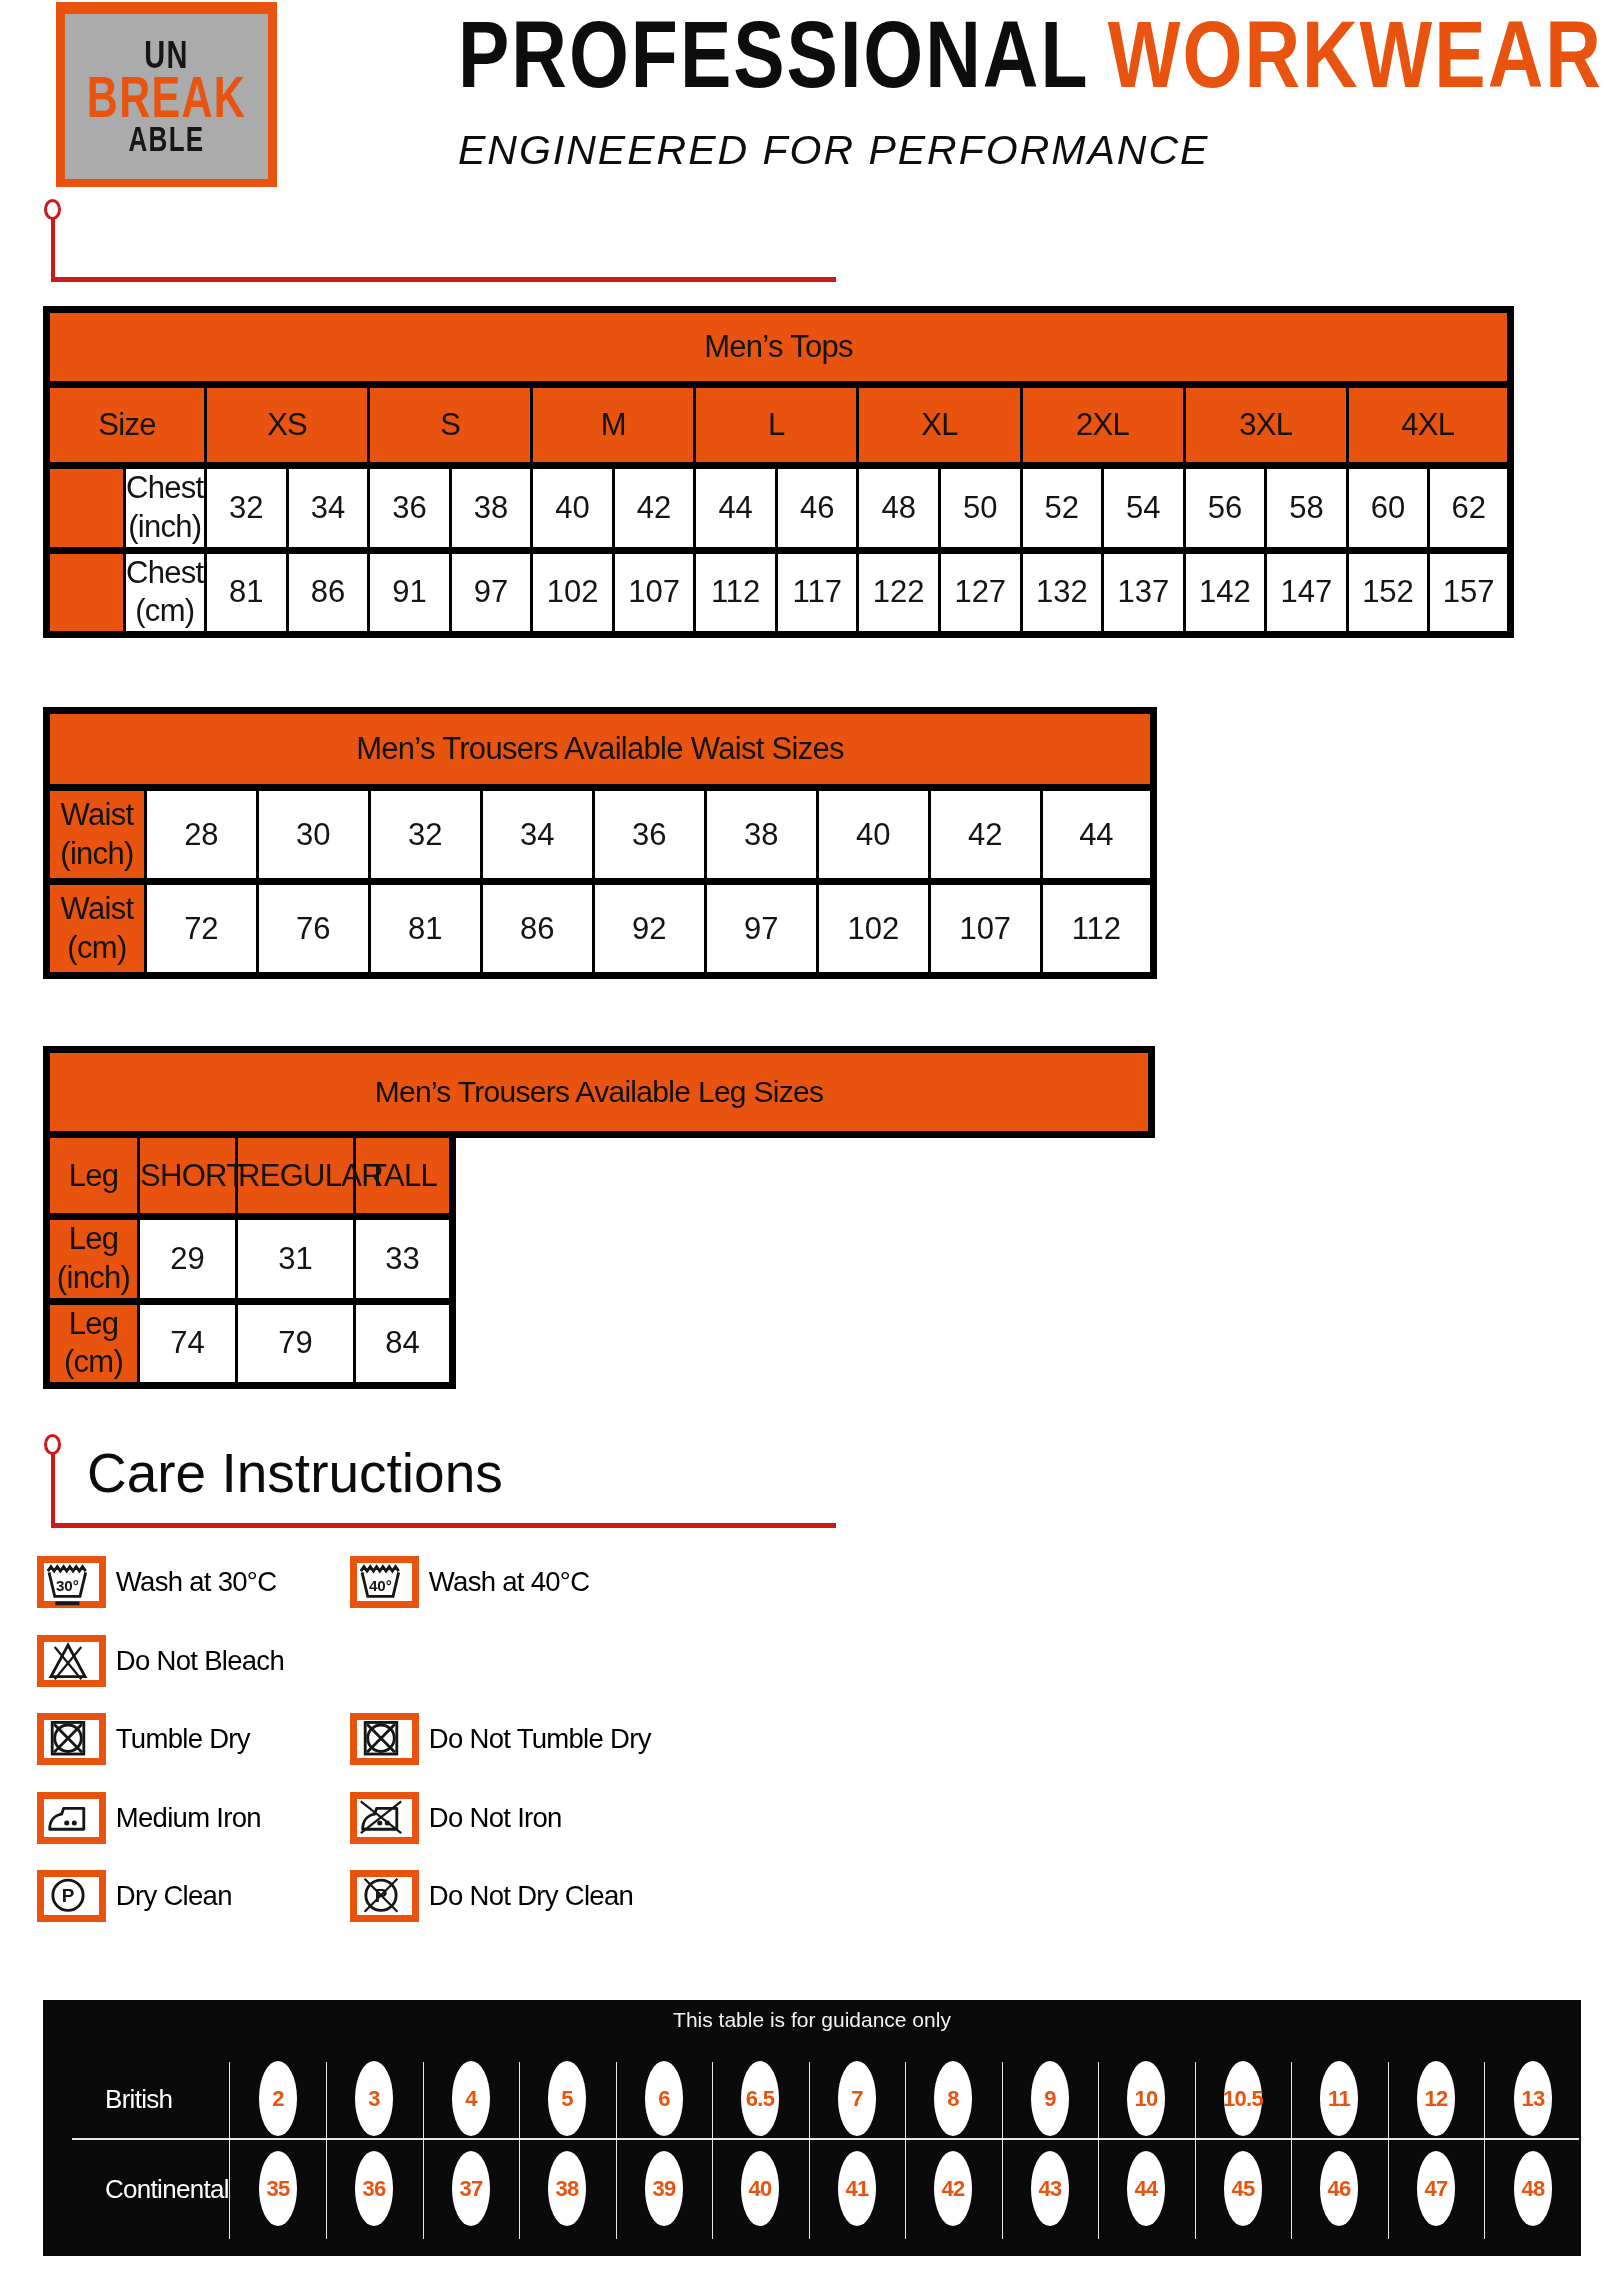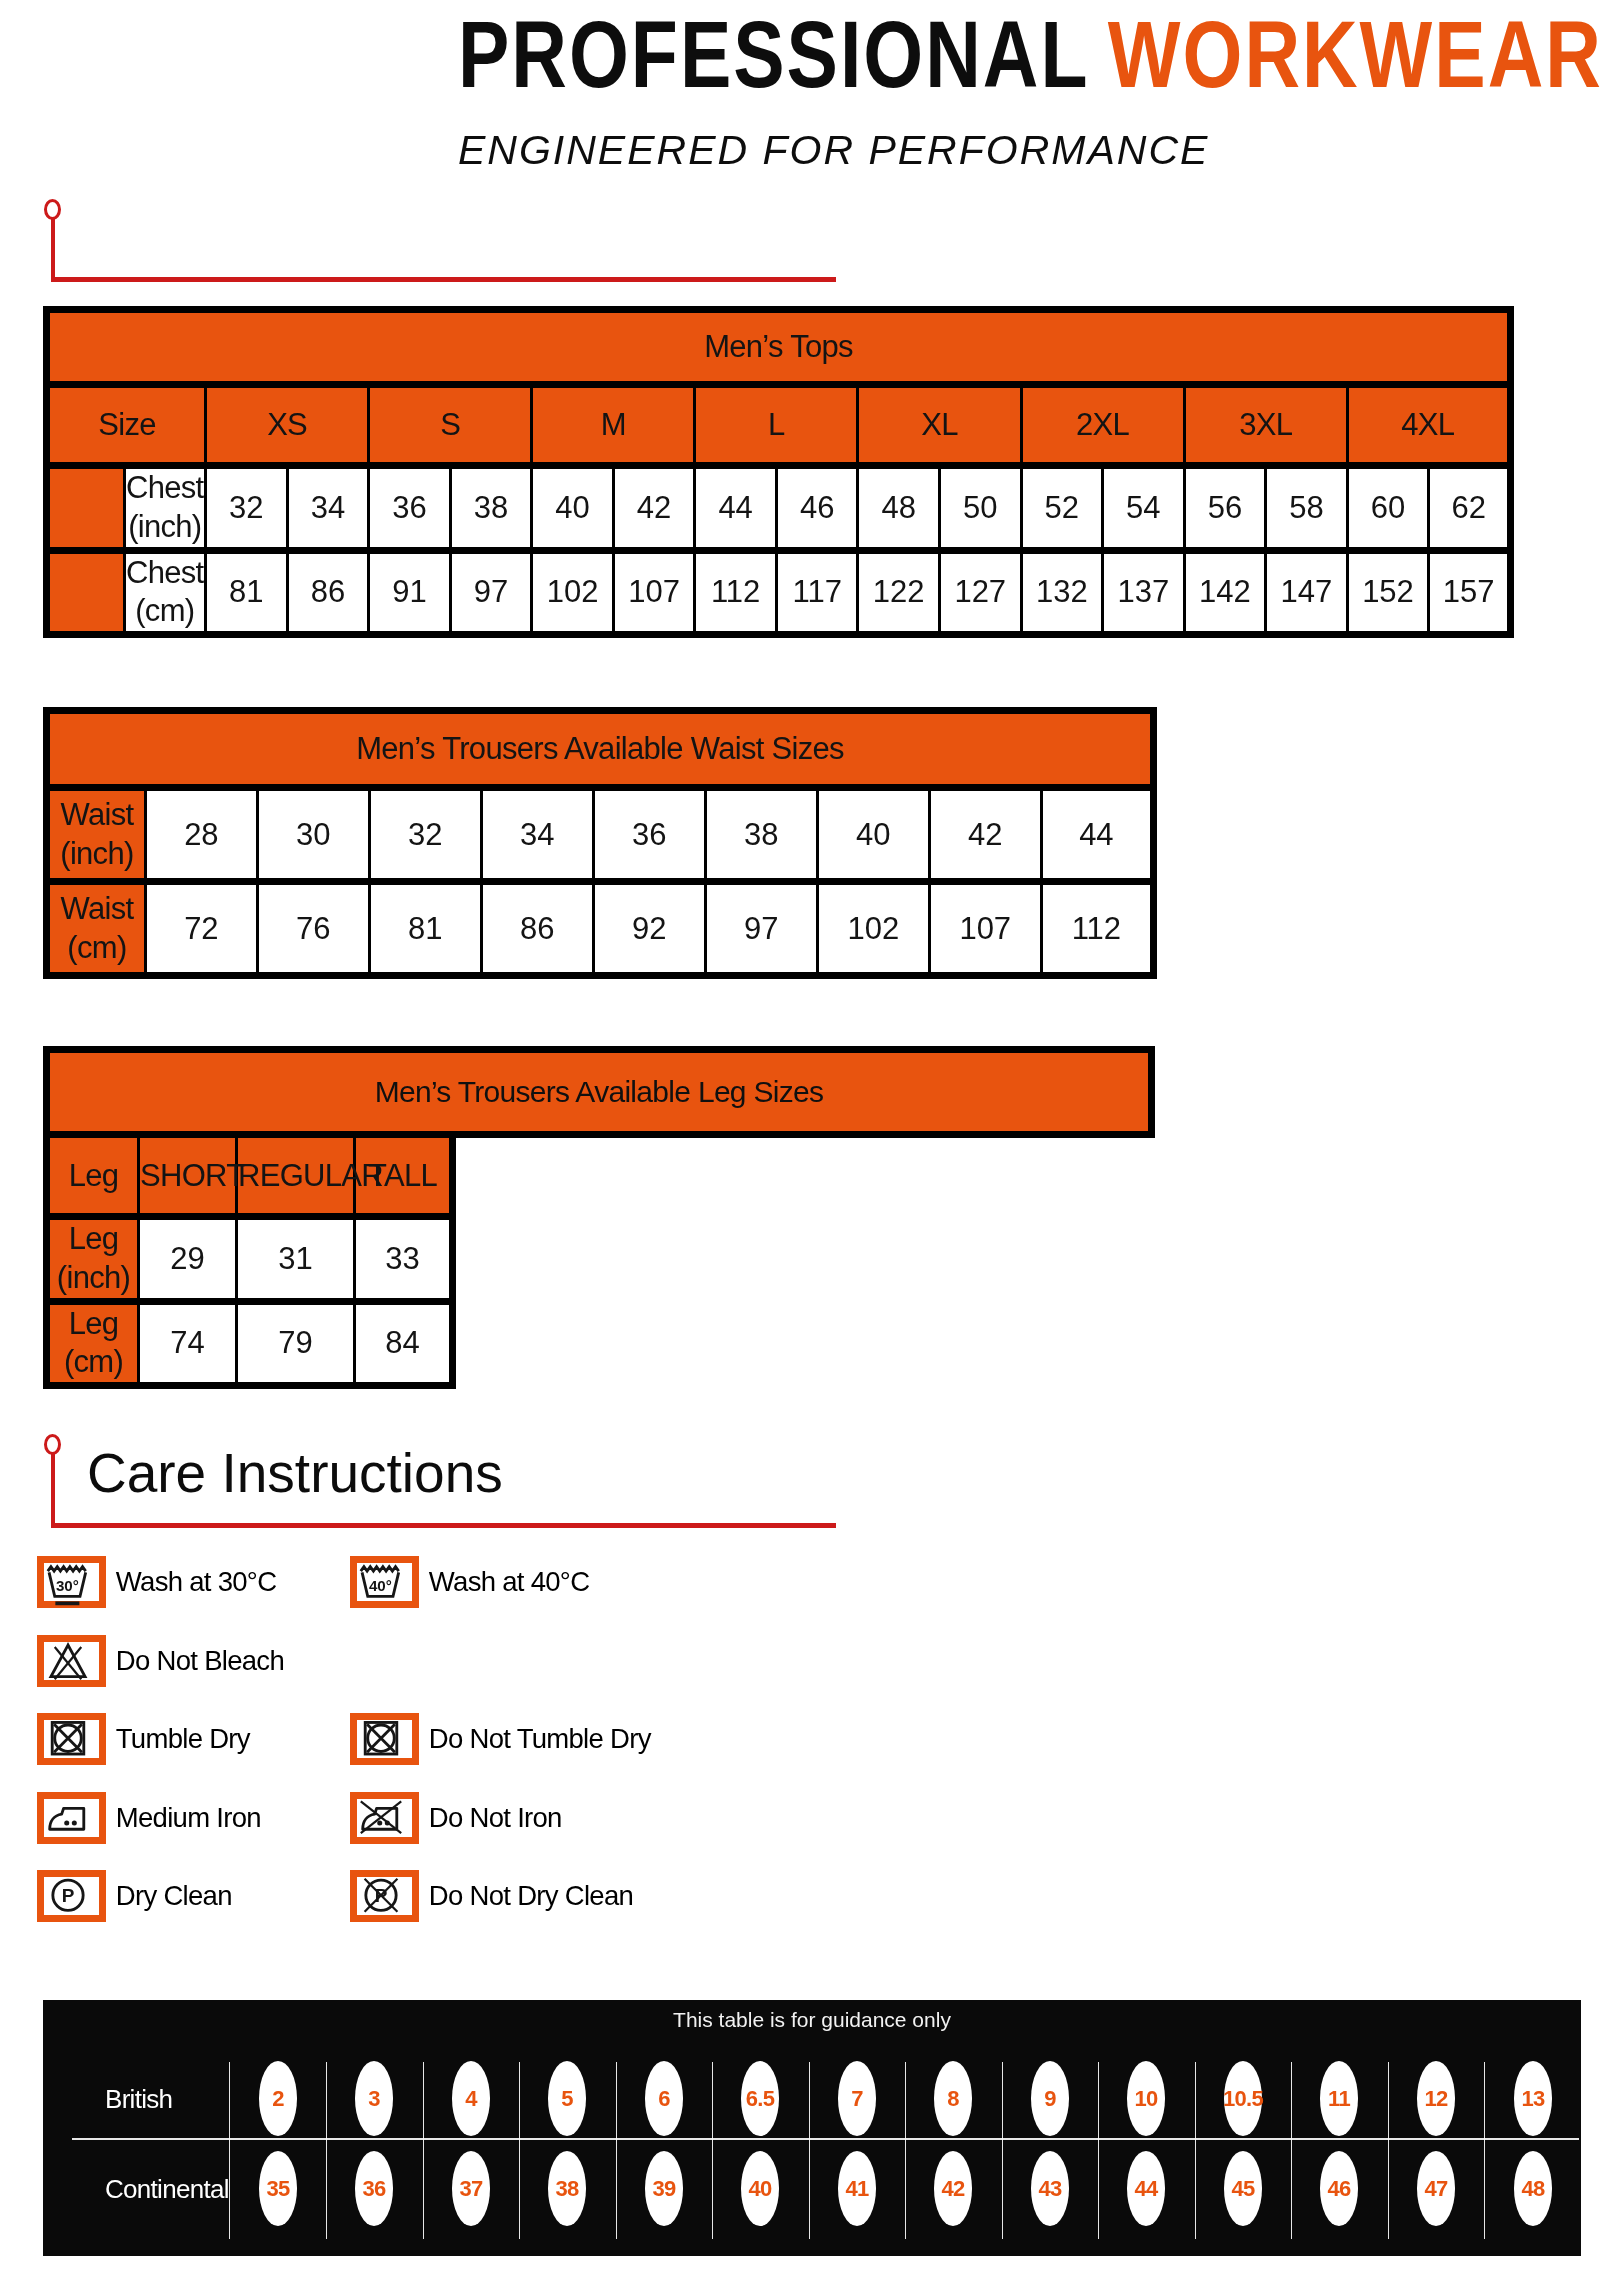--- a/index.html
+++ b/index.html
@@ -61,20 +61,27 @@
   .shoe-vline{position:absolute;top:62px;width:1.3px;height:177px;background:rgba(255,255,255,0.9);}
   .shoe-hline{position:absolute;left:29.4px;top:138px;width:1507px;height:2px;background:rgba(255,255,255,0.9);}
   .shoe-oval{position:absolute;width:38px;height:75px;background:#ffffff;border-radius:50%;display:flex;align-items:center;justify-content:center;}
   .shoe-oval span{font-size:22px;font-weight:bold;color:var(--orange);letter-spacing:-0.7px;}
 </style>
 </head>
 <body>
 
 <div class="page">
 
+  <div class="logo-box">
+    <div class="logo-gray">
+      <div class="logo-line logo-top">UN</div>
+      <div class="logo-line logo-mid">BREAK</div>
+      <div class="logo-line logo-bottom">ABLE</div>
+    </div>
+  </div>
 
   <div class="masthead">
     <h1><span class="t-black">PROFESSIONAL</span><span class="t-orange">WORKWEAR</span></h1>
     <div class="tagline">ENGINEERED FOR PERFORMANCE</div>
   </div>
 
   <div class="pin-circle" style="left:44px;top:199px;"></div>
   <div class="pin-vline" style="left:51px;top:217px;height:63px;"></div>
   <div class="pin-hline" style="left:51px;top:277px;width:785px;"></div>
 

